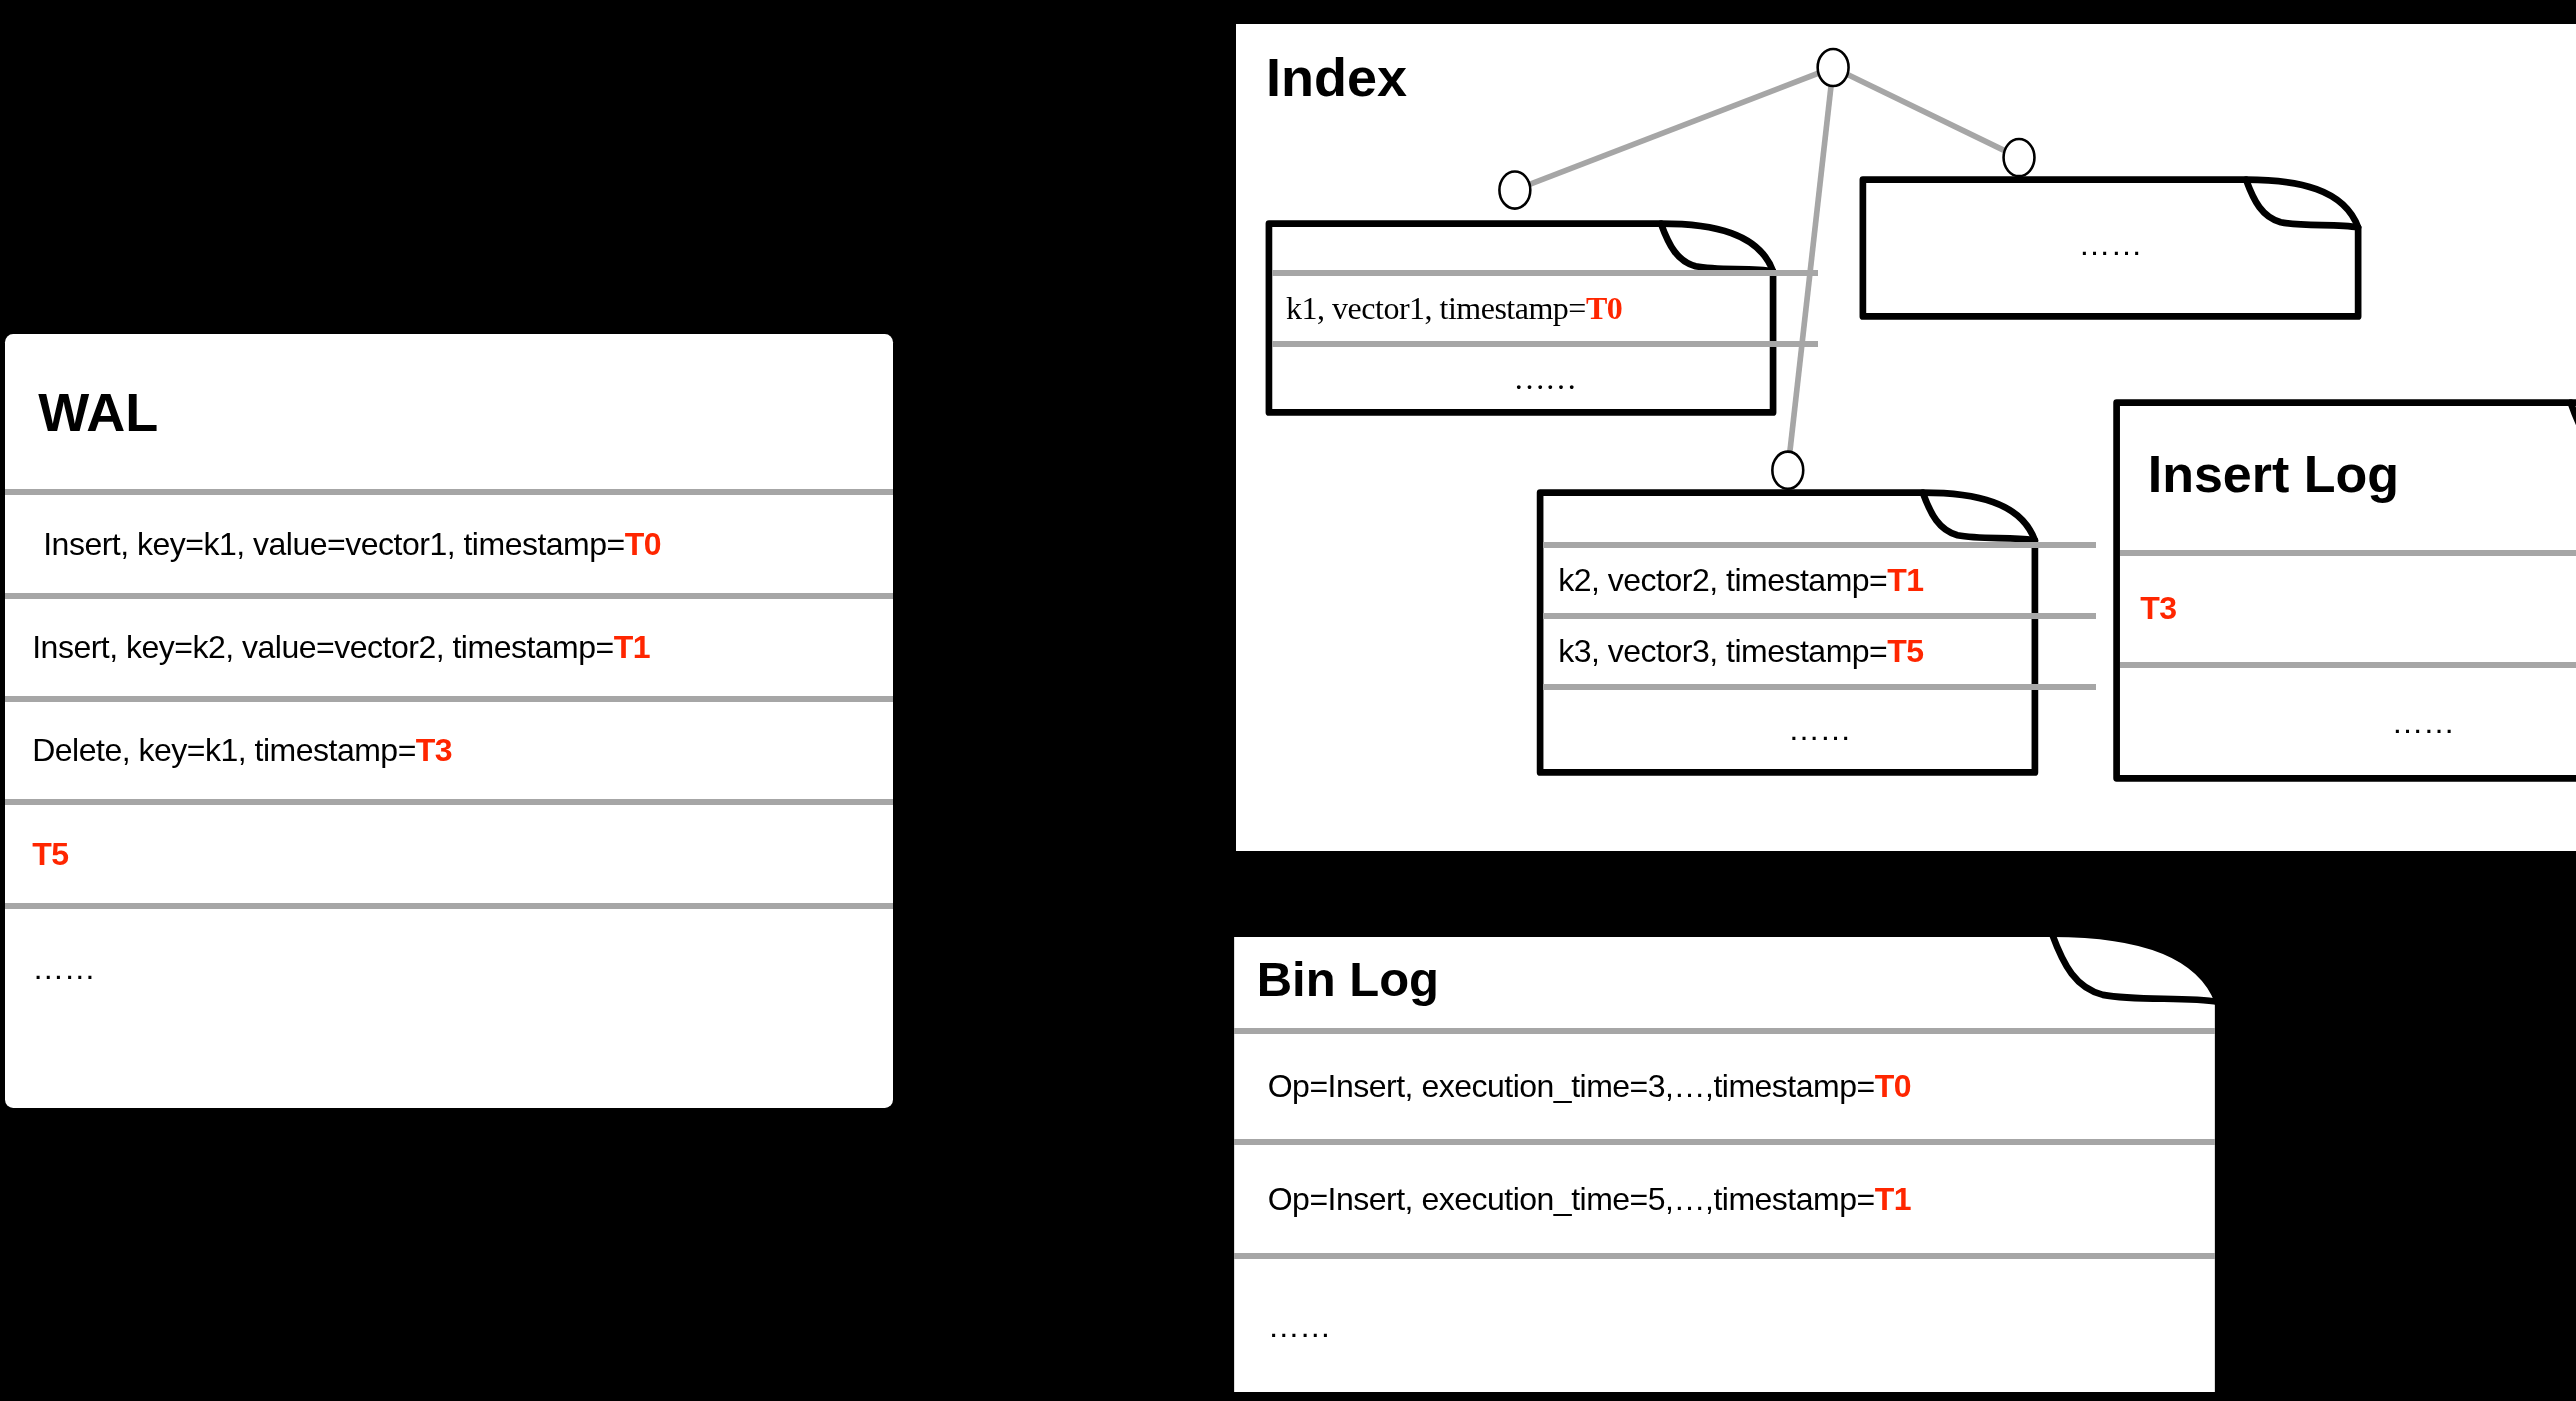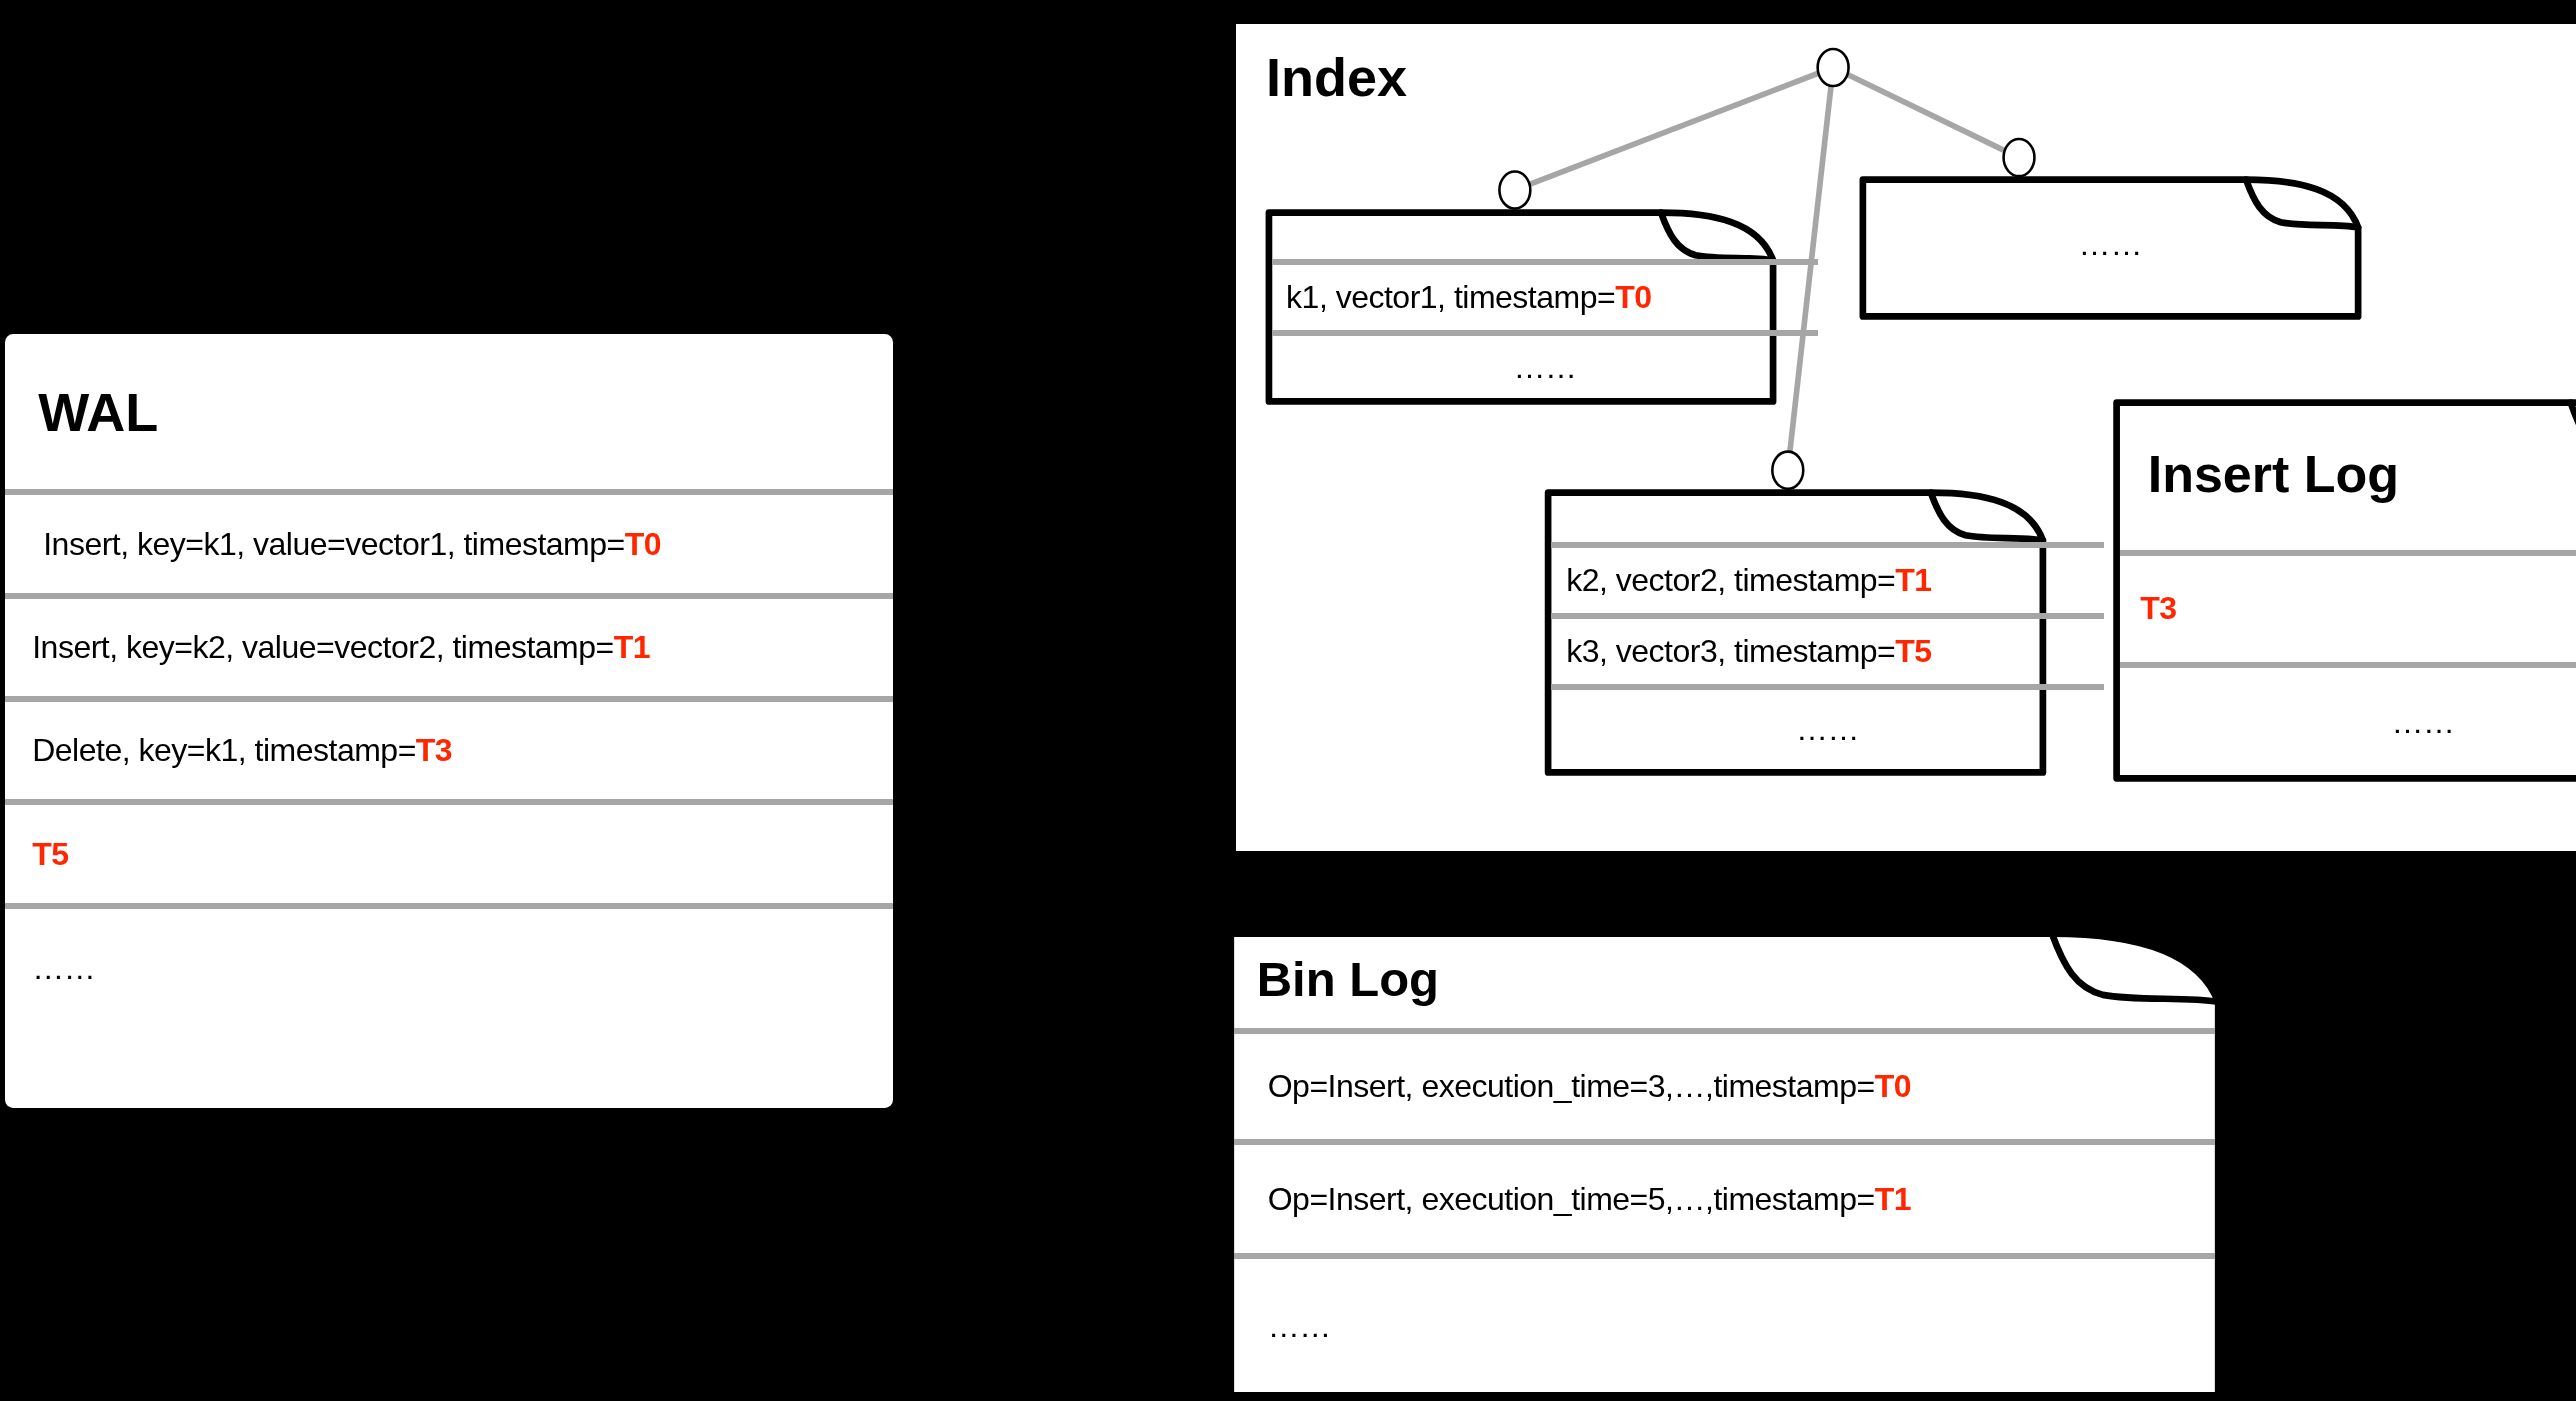--- a/index.html
+++ b/index.html
@@ -61,21 +61,21 @@
       <ellipse cx="1174" cy="100" rx="30" ry="36" fill="#fff" stroke="#000" stroke-width="5"></ellipse>
       <ellipse cx="556" cy="338" rx="30" ry="36" fill="#fff" stroke="#000" stroke-width="5"></ellipse>
       <ellipse cx="1535" cy="275" rx="30" ry="36" fill="#fff" stroke="#000" stroke-width="5"></ellipse>
       <ellipse cx="1086" cy="882" rx="30" ry="36" fill="#fff" stroke="#000" stroke-width="5"></ellipse>
     </svg>
 
     <div class="panel-border"></div>
 
     <div class="panel-title" style="left:38px;top:30px;font-size:54px;">Index</div>
 
-    <div class="file" style="left:37px;top:193px;width:560px;height:196px;">
+    <div class="file" style="left:37px;top:204px;width:560px;height:196px;font-family:Liberation Serif, serif;">
         <svg class="shape" width="512" height="196" viewBox="0 0 994 381">
           <path d="M 7 7 L 769 7
     C 870.25 7, 960 25, 987 100
     L 987 374 L 7 374 Z" fill="#ffffff" stroke="#000000" stroke-width="13" stroke-linejoin="round"></path>
           <path d="M 769 7
     C 784.75 50, 800.5 80, 836.5 90
     C 881.5 99, 946.5 92, 987 100" fill="none" stroke="#000000" stroke-width="13" stroke-linejoin="round" stroke-linecap="round"></path>
         </svg>
       <div class="file-content">
         <div style="height:56px;"></div>
@@ -95,21 +95,21 @@
     L 970 273 L 7 273 Z" fill="#ffffff" stroke="#000000" stroke-width="13" stroke-linejoin="round"></path>
           <path d="M 752 7
     C 767.75 50, 783.5 80, 819.5 90
     C 864.5 99, 929.5 92, 970 100" fill="none" stroke="#000000" stroke-width="13" stroke-linejoin="round" stroke-linecap="round"></path>
         </svg>
       <div class="file-content center" style="align-items:center;justify-content:center;">
         <span class="dots">……</span>
       </div>
     </div>
 
-    <div class="file" style="left:316px;top:473px;width:567px;height:287px;">
+    <div class="file" style="left:308px;top:473px;width:567px;height:287px;">
         <svg class="shape" width="503" height="287" viewBox="0 0 976 558">
           <path d="M 7 7 L 751 7
     C 852.25 7, 942 25, 969 100
     L 969 551 L 7 551 Z" fill="#ffffff" stroke="#000000" stroke-width="13" stroke-linejoin="round"></path>
           <path d="M 751 7
     C 766.75 50, 782.5 80, 818.5 90
     C 863.5 99, 928.5 92, 969 100" fill="none" stroke="#000000" stroke-width="13" stroke-linejoin="round" stroke-linecap="round"></path>
         </svg>
       <div class="file-content">
         <div style="height:58px;"></div>

